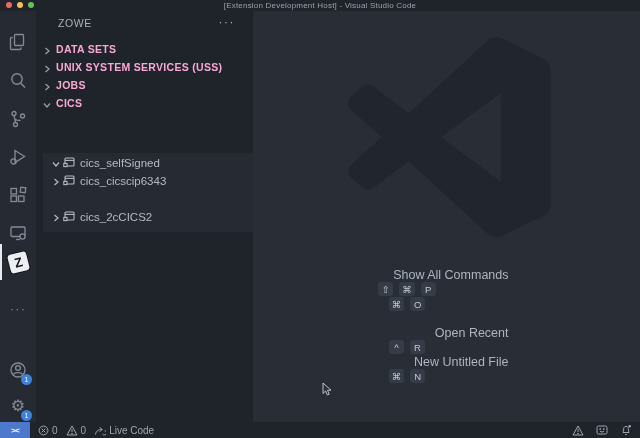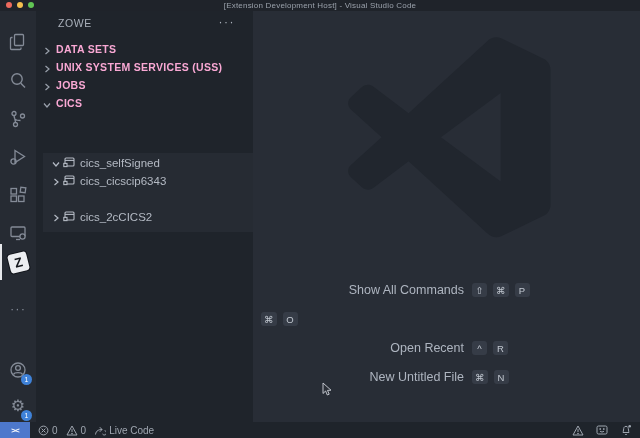--- a/index.html
+++ b/index.html
@@ -39,21 +39,21 @@
   .section-label { font-size:10.5px; font-weight:bold; letter-spacing:.3px; margin-left:4px; }
   .child-block { position:absolute; left:7px; top:97px; width:210px; height:79px; background:#262b33;margin-top:45px; }
   .child-row { position:absolute; left:0; width:210px; height:18px; display:flex; align-items:center; color:#b4bac4; }
   .child-row .chev { margin-left:9px; }
   .child-row .tree-icon { margin-left:3px; }
   .child-label { font-size:11.5px; margin-left:5px; }
 
   
   .watermark { position:absolute; left:94px; top:21px; width:206px; height:216px; }
   .shortcuts { position:absolute; left:0; top:257px; width:300px; }
-  .sc-row { height:29px; display:flex; align-items:flex-end; }
+  .sc-row { height:29px; display:flex; align-items:center;flex-direction:column; }
   .sc-label { width:211px; text-align:right; font-size:12.5px; color:#aeb5c0; }
   .keys { display:flex; gap:6px; margin-left:8px; }
   .key { min-width:15px; height:14px; padding:0 3px; background:#363c47; border-radius:3px; color:#c3c9d2; font-size:9.5px; display:flex; align-items:center; justify-content:center; }
   .cursor { position:absolute; left:69px; top:371px; }
 
   
   .remote-seg { width:30px; height:16px; background:#4d78cc; color:#fff; display:flex; align-items:center; justify-content:center; font-size:8px; font-weight:bold; letter-spacing:-1px; }
   .sb-item { display:flex; align-items:center; gap:3px; margin-left:8px; }
   .sb-right { margin-left:auto; display:flex; align-items:center; gap:12px; margin-right:8px; }
   .icon { display:inline-flex; align-items:center; justify-content:center; }

